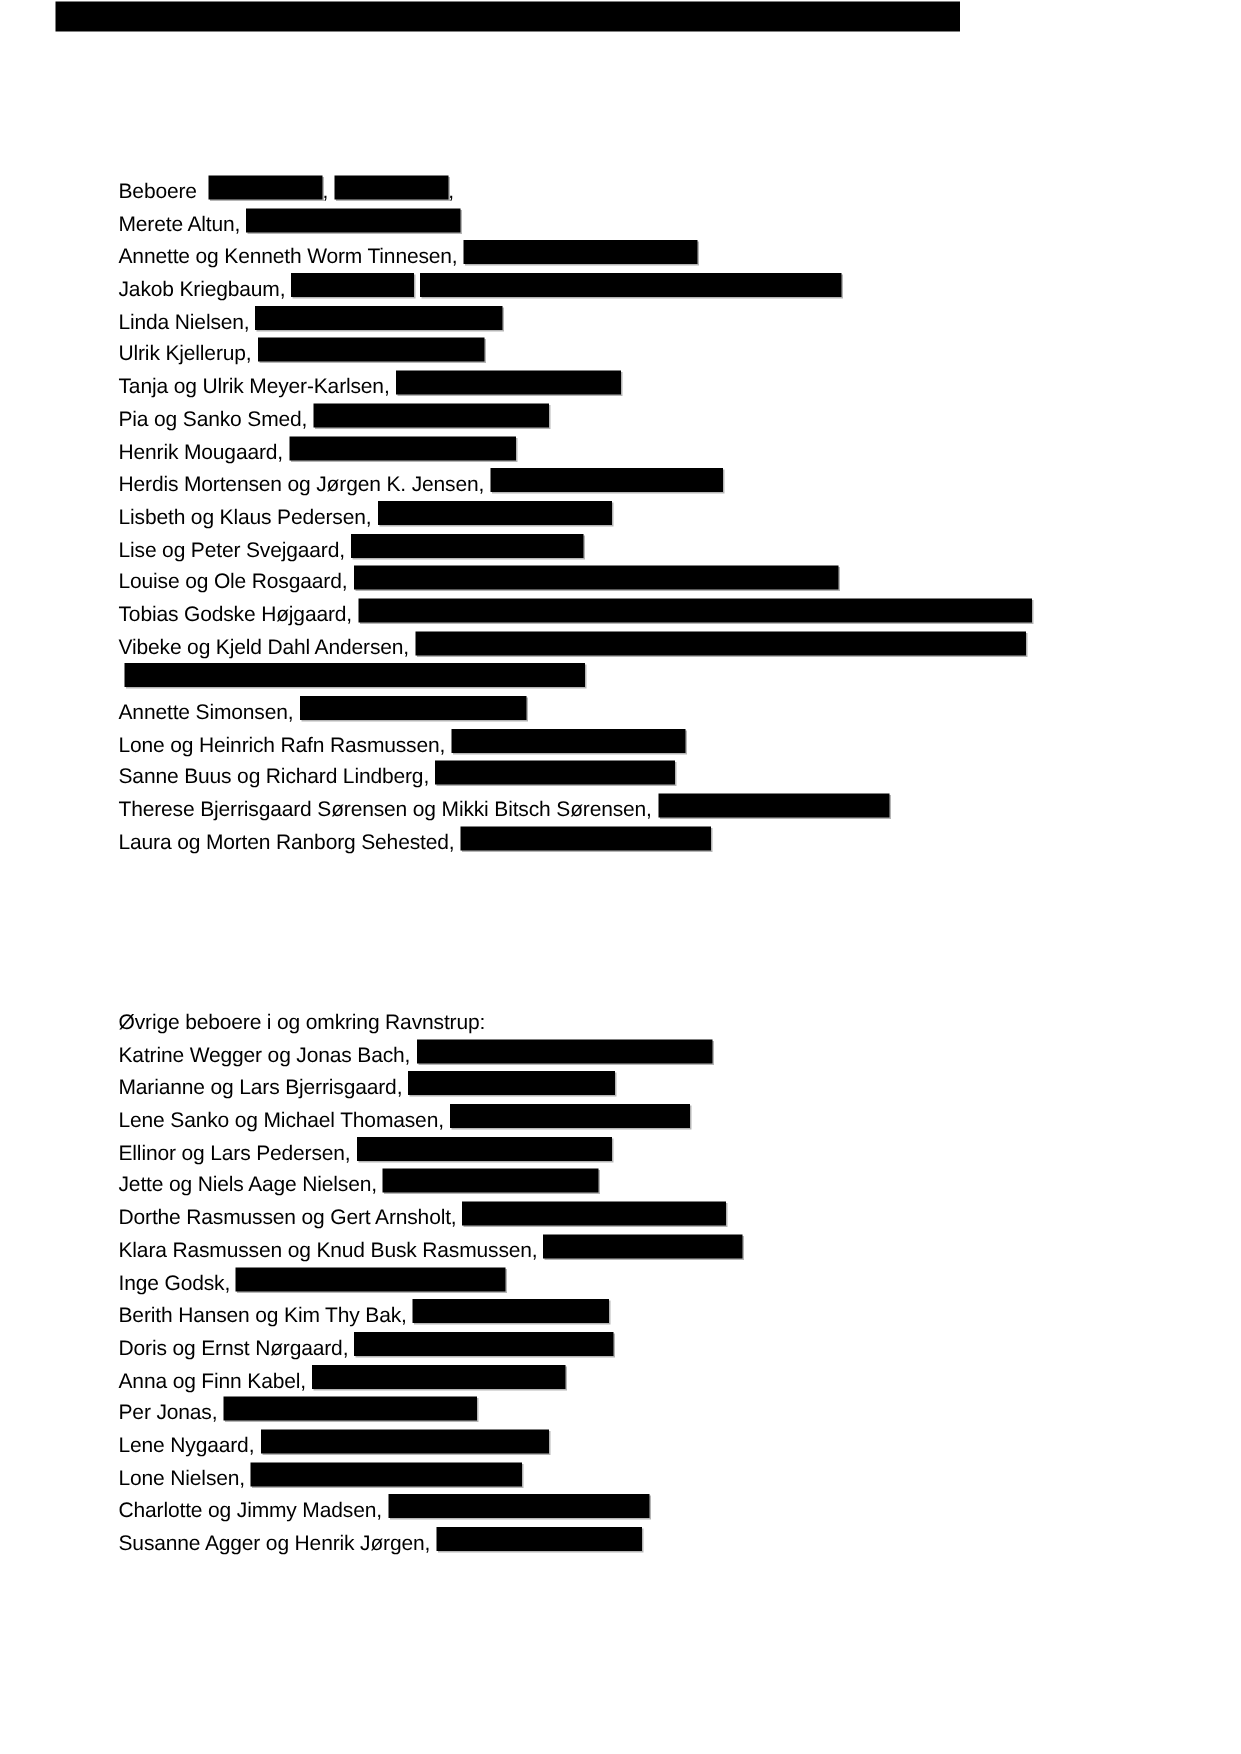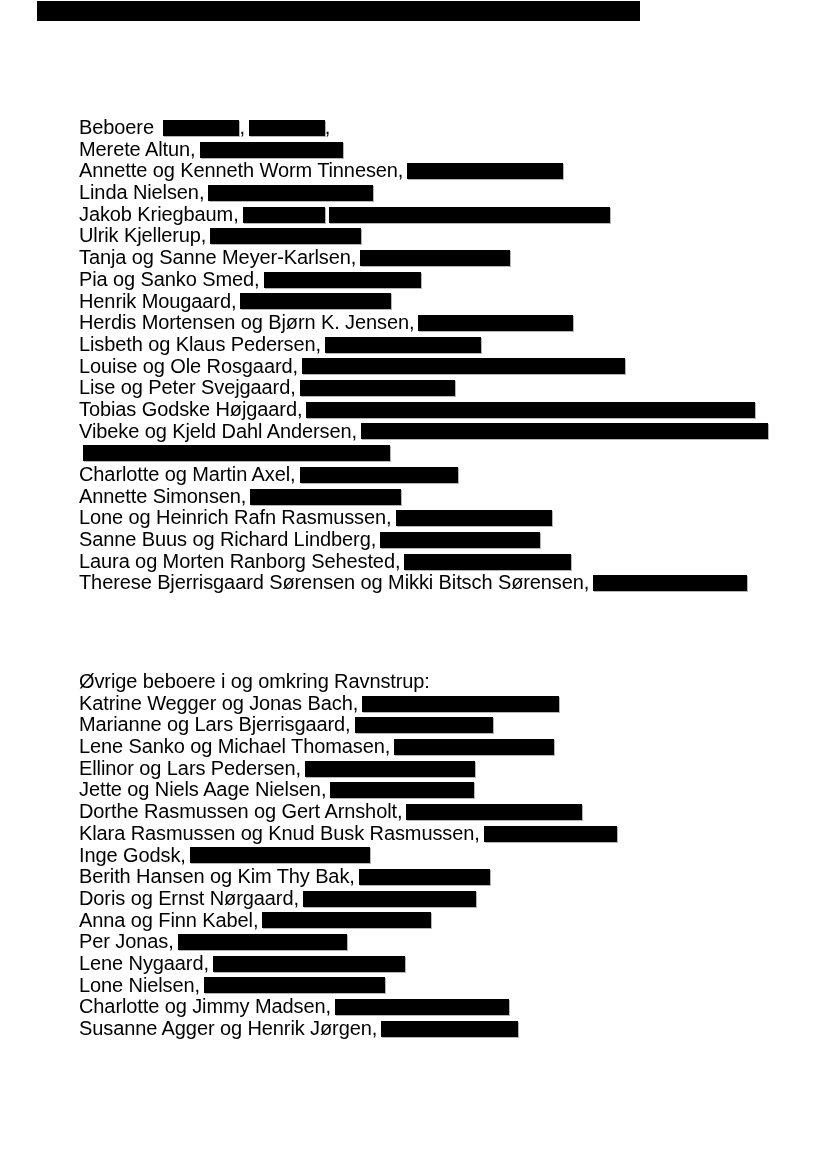--- a/index.html
+++ b/index.html
@@ -25,23 +25,23 @@
   }
   .section {
     position: absolute;
     left: 79px;
     width: 730px;
   }
   .section-beboere { top: 117px; }
   .section-ovrige  { top: 671px; }
   .line {
     display: flex;
-    align-items: center;
+    align-items: flex-start;
     height: 21.7px;
-    font-size: 20px;
+    font-size: 14px;
     line-height: 21.7px;
     color: #000;
     white-space: pre;
     letter-spacing: -0.1px;
   }
   .txt { flex: none; }
   .redaction {
     display: inline-block;
     flex: none;
     height: 16px;
@@ -53,39 +53,38 @@
 </head>
 <body>
 
 <div class="page">
   <div class="title-redaction"></div>
 
   <div class="section section-beboere">
       <div class="line"><span class="txt">Beboere </span><span class="redaction" style="width: 76px;"></span><span class="txt">,</span><span class="redaction" style="width: 76px;"></span><span class="txt">,</span></div>
       <div class="line"><span class="txt">Merete Altun,</span><span class="redaction" style="width: 143px;"></span></div>
       <div class="line"><span class="txt">Annette og Kenneth Worm Tinnesen,</span><span class="redaction" style="width: 156px;"></span></div>
+      <div class="line"><span class="txt">Jakob Kriegbaum,</span><span class="redaction" style="width: 82px;"></span><span class="redaction" style="width: 281px;"></span></div>
       <div class="line"><span class="txt">Linda Nielsen,</span><span class="redaction" style="width: 165px;"></span></div>
-      <div class="line"><span class="txt">Jakob Kriegbaum,</span><span class="redaction" style="width: 82px;"></span><span class="redaction" style="width: 281px;"></span></div>
       <div class="line"><span class="txt">Ulrik Kjellerup,</span><span class="redaction" style="width: 151px;"></span></div>
-      <div class="line"><span class="txt">Tanja og Sanne Meyer-Karlsen,</span><span class="redaction" style="width: 150px;"></span></div>
+      <div class="line"><span class="txt">Tanja og Ulrik Meyer-Karlsen,</span><span class="redaction" style="width: 150px;"></span></div>
       <div class="line"><span class="txt">Pia og Sanko Smed,</span><span class="redaction" style="width: 157px;"></span></div>
       <div class="line"><span class="txt">Henrik Mougaard,</span><span class="redaction" style="width: 151px;"></span></div>
-      <div class="line"><span class="txt">Herdis Mortensen og Bjørn K. Jensen,</span><span class="redaction" style="width: 155px;"></span></div>
+      <div class="line"><span class="txt">Herdis Mortensen og Jørgen K. Jensen,</span><span class="redaction" style="width: 155px;"></span></div>
       <div class="line"><span class="txt">Lisbeth og Klaus Pedersen,</span><span class="redaction" style="width: 156px;"></span></div>
+      <div class="line"><span class="txt">Lise og Peter Svejgaard,</span><span class="redaction" style="width: 155px;"></span></div>
       <div class="line"><span class="txt">Louise og Ole Rosgaard,</span><span class="redaction" style="width: 323px;"></span></div>
-      <div class="line"><span class="txt">Lise og Peter Svejgaard,</span><span class="redaction" style="width: 155px;"></span></div>
       <div class="line"><span class="txt">Tobias Godske Højgaard,</span><span class="redaction" style="width: 449px;"></span></div>
       <div class="line"><span class="txt">Vibeke og Kjeld Dahl Andersen,</span><span class="redaction" style="width: 407px;"></span></div>
       <div class="line"><span class="redaction" style="width: 307px;"></span></div>
-      <div class="line"><span class="txt">Charlotte og Martin Axel,</span><span class="redaction" style="width: 158px;"></span></div>
       <div class="line"><span class="txt">Annette Simonsen,</span><span class="redaction" style="width: 151px;"></span></div>
       <div class="line"><span class="txt">Lone og Heinrich Rafn Rasmussen,</span><span class="redaction" style="width: 156px;"></span></div>
       <div class="line"><span class="txt">Sanne Buus og Richard Lindberg,</span><span class="redaction" style="width: 160px;"></span></div>
+      <div class="line"><span class="txt">Therese Bjerrisgaard Sørensen og Mikki Bitsch Sørensen,</span><span class="redaction" style="width: 154px;"></span></div>
       <div class="line"><span class="txt">Laura og Morten Ranborg Sehested,</span><span class="redaction" style="width: 167px;"></span></div>
-      <div class="line"><span class="txt">Therese Bjerrisgaard Sørensen og Mikki Bitsch Sørensen,</span><span class="redaction" style="width: 154px;"></span></div>
     </div>
 
   <div class="section section-ovrige">
       <div class="line"><span class="txt">Øvrige beboere i og omkring Ravnstrup:</span></div>
       <div class="line"><span class="txt">Katrine Wegger og Jonas Bach,</span><span class="redaction" style="width: 197px;"></span></div>
       <div class="line"><span class="txt">Marianne og Lars Bjerrisgaard,</span><span class="redaction" style="width: 138px;"></span></div>
       <div class="line"><span class="txt">Lene Sanko og Michael Thomasen,</span><span class="redaction" style="width: 160px;"></span></div>
       <div class="line"><span class="txt">Ellinor og Lars Pedersen,</span><span class="redaction" style="width: 170px;"></span></div>
       <div class="line"><span class="txt">Jette og Niels Aage Nielsen,</span><span class="redaction" style="width: 144px;"></span></div>
       <div class="line"><span class="txt">Dorthe Rasmussen og Gert Arnsholt,</span><span class="redaction" style="width: 176px;"></span></div>

